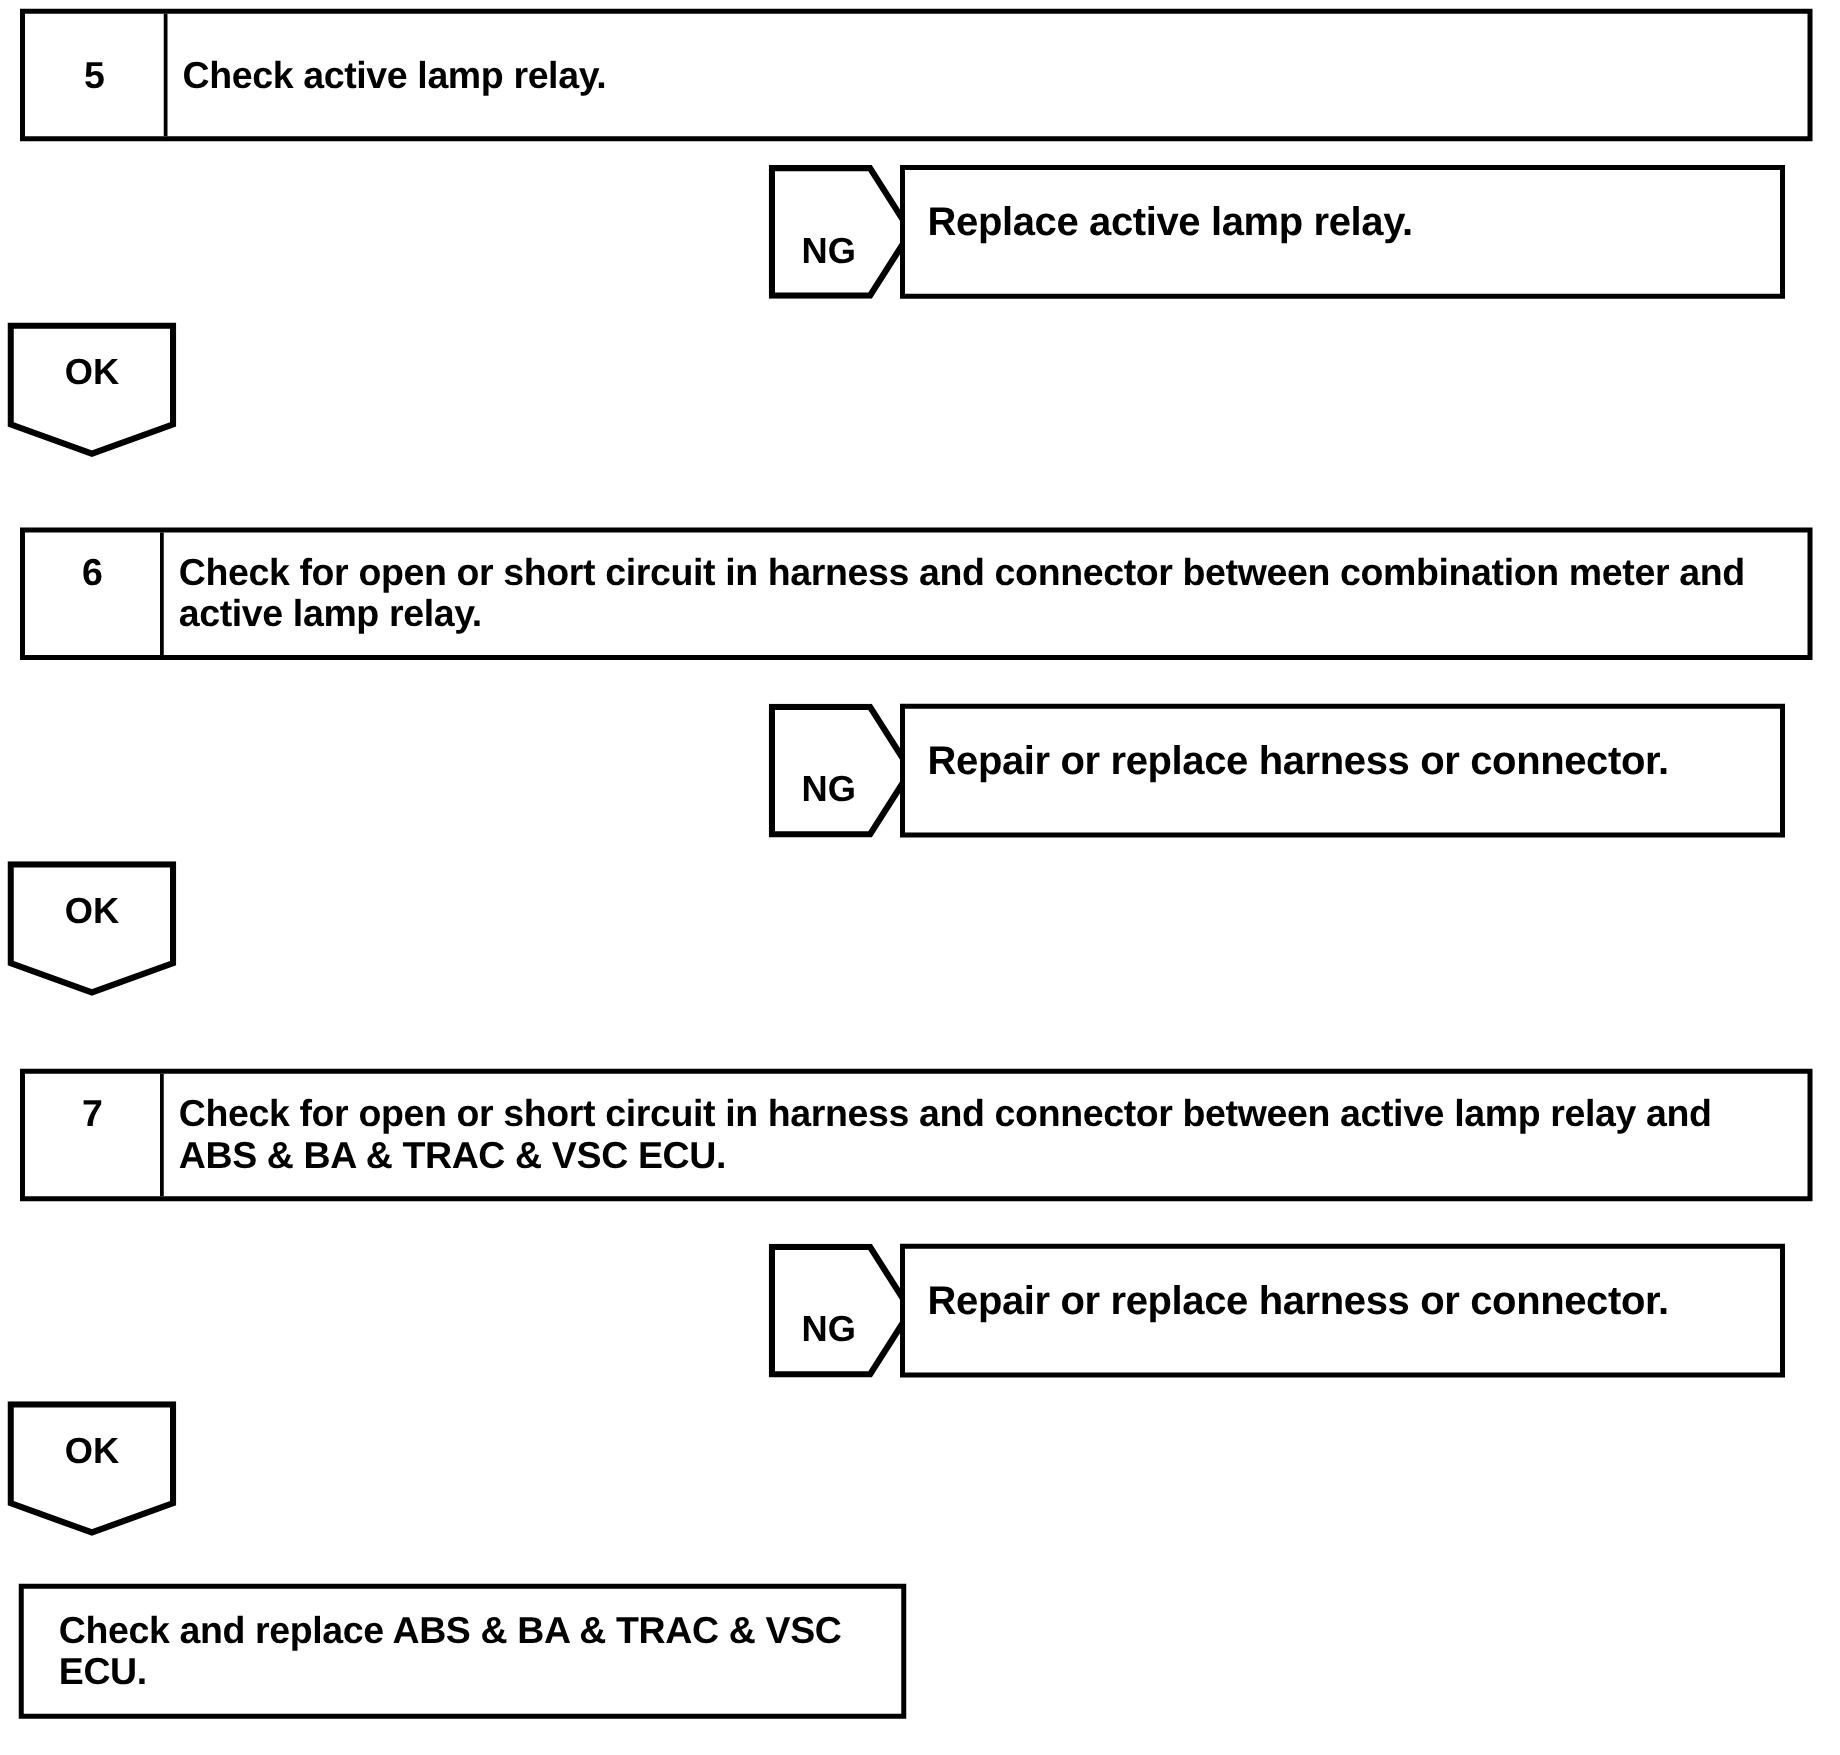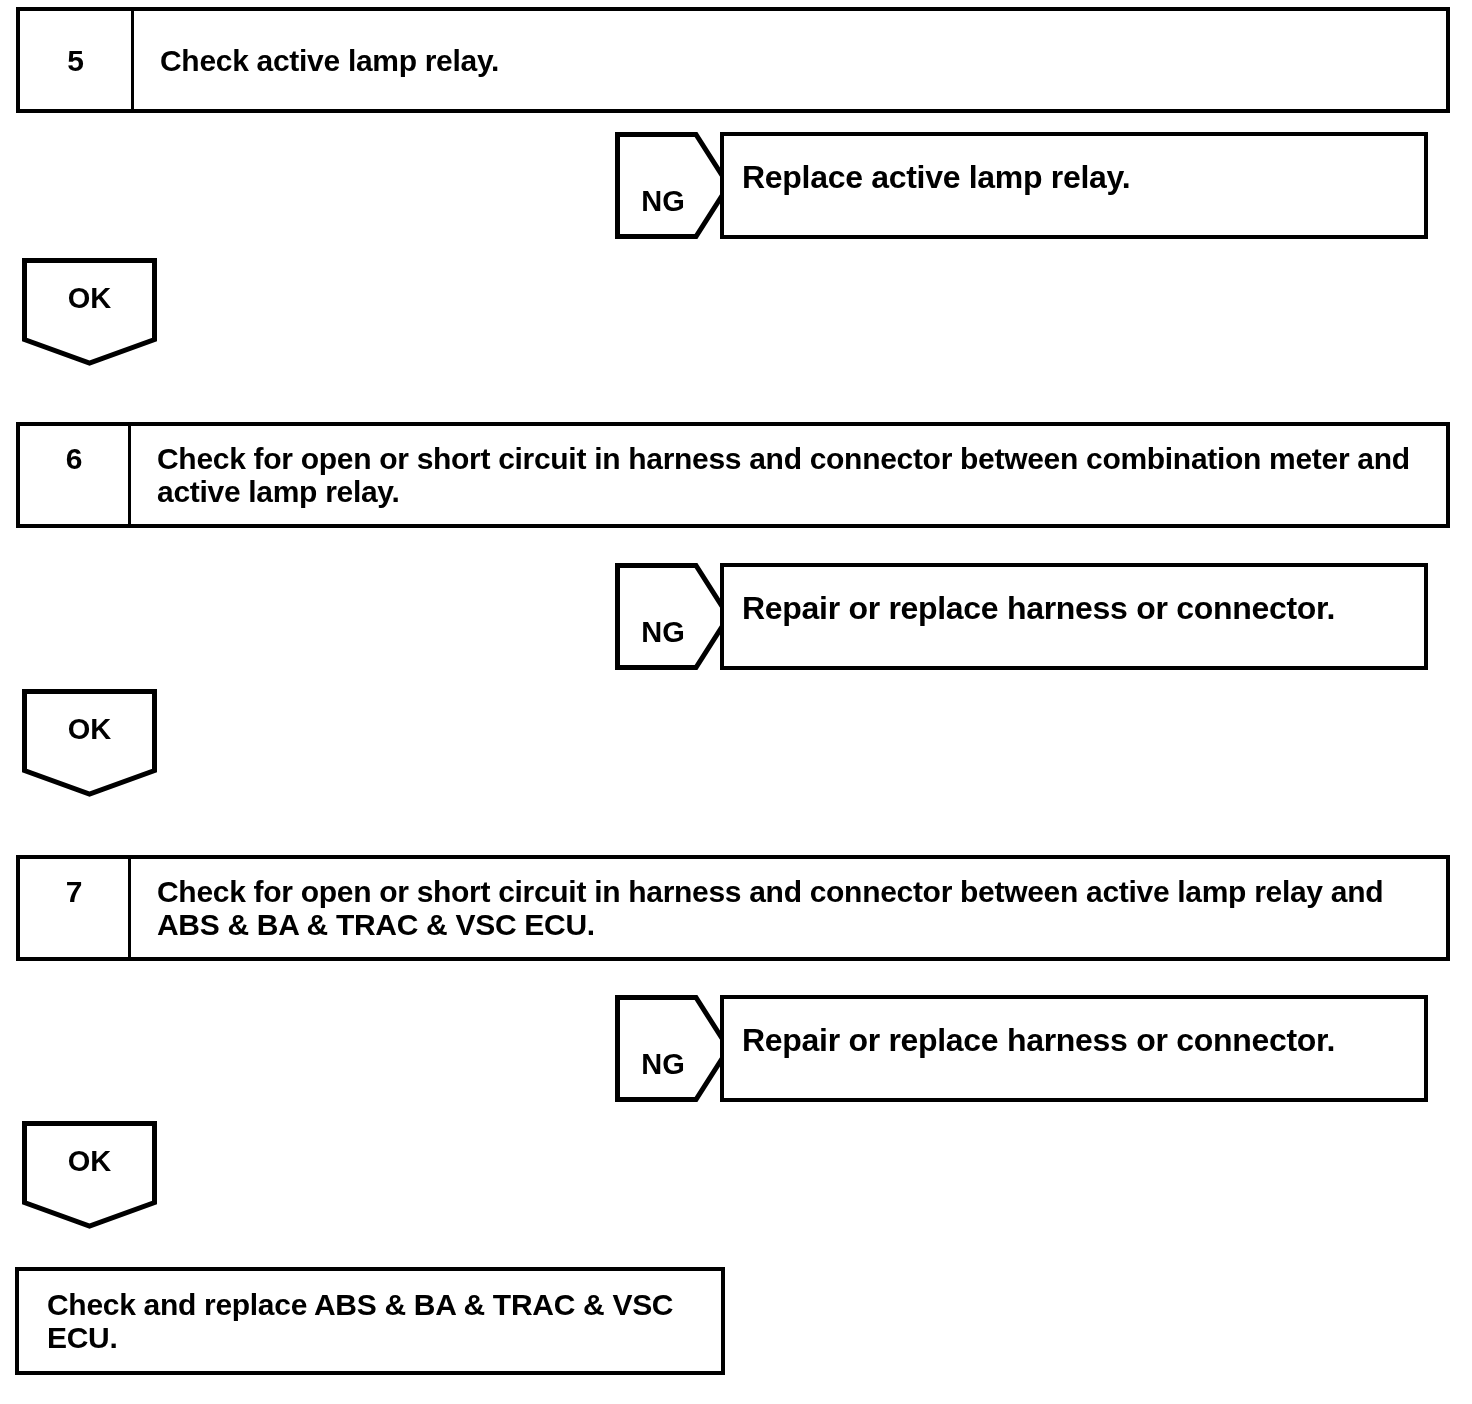--- a/index.html
+++ b/index.html
@@ -20,42 +20,42 @@
   }
   .num-cell{
     width:111px;flex:0 0 111px;border-right:3px solid #000;
     display:flex;align-items:center;justify-content:center;
     font-weight:bold;font-size:30px;line-height:33px;
   }
   .step-box.two-line .num-cell{align-items:flex-start;padding-top:16px;box-sizing:border-box;}
   .text-cell{
     flex:1;display:flex;align-items:center;
     padding:4px 24px 4px 12px;box-sizing:border-box;
-    font-weight:bold;font-size:30px;line-height:33px;letter-spacing:-0.3px;margin-left:14px;
+    font-weight:bold;font-size:30px;line-height:33px;letter-spacing:-0.3px;
   }
 
   
   .pent{position:absolute;}
   .pent svg{display:block;}
   .pent-label{
     position:absolute;top:0;display:flex;align-items:center;justify-content:center;
     font-weight:bold;font-size:29px;
   }
   .ng-pent{left:615px;width:117px;height:107px;}
   .ng-pent .pent-label{left:0;width:96px;height:138px;}
   .action-box{
     position:absolute;left:720px;width:708px;height:107px;
     border:4px solid #000;box-sizing:border-box;background:#fff;
     display:flex;align-items:center;
     padding:4px 20px 20px 18px;
     font-weight:bold;font-size:32px;line-height:33px;letter-spacing:-0.3px;
   }
 
   
-  .ok-pent{left:22px;width:156px;height:108px;}
+  .ok-pent{left:6px;width:156px;height:108px;}
   .ok-pent .pent-label{left:0;width:135px;height:81px;}
 
   
   .final-box{
     position:absolute;left:15px;top:1267px;width:710px;height:108px;
     border:4px solid #000;box-sizing:border-box;background:#fff;
     display:flex;align-items:center;
     padding:4px 18px 4px 28px;
     font-weight:bold;font-size:30px;line-height:33px;letter-spacing:-0.3px;justify-content:center;
   }

